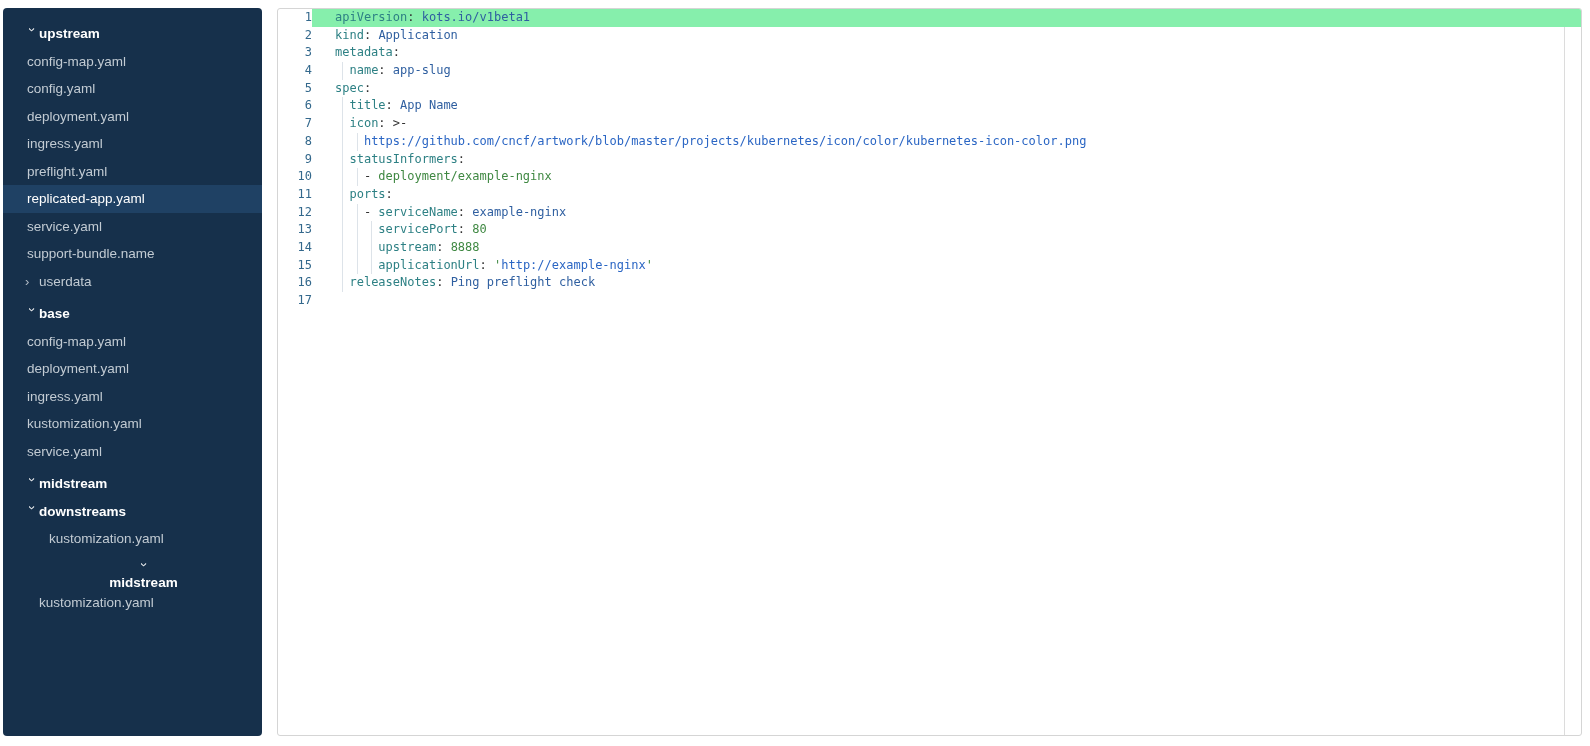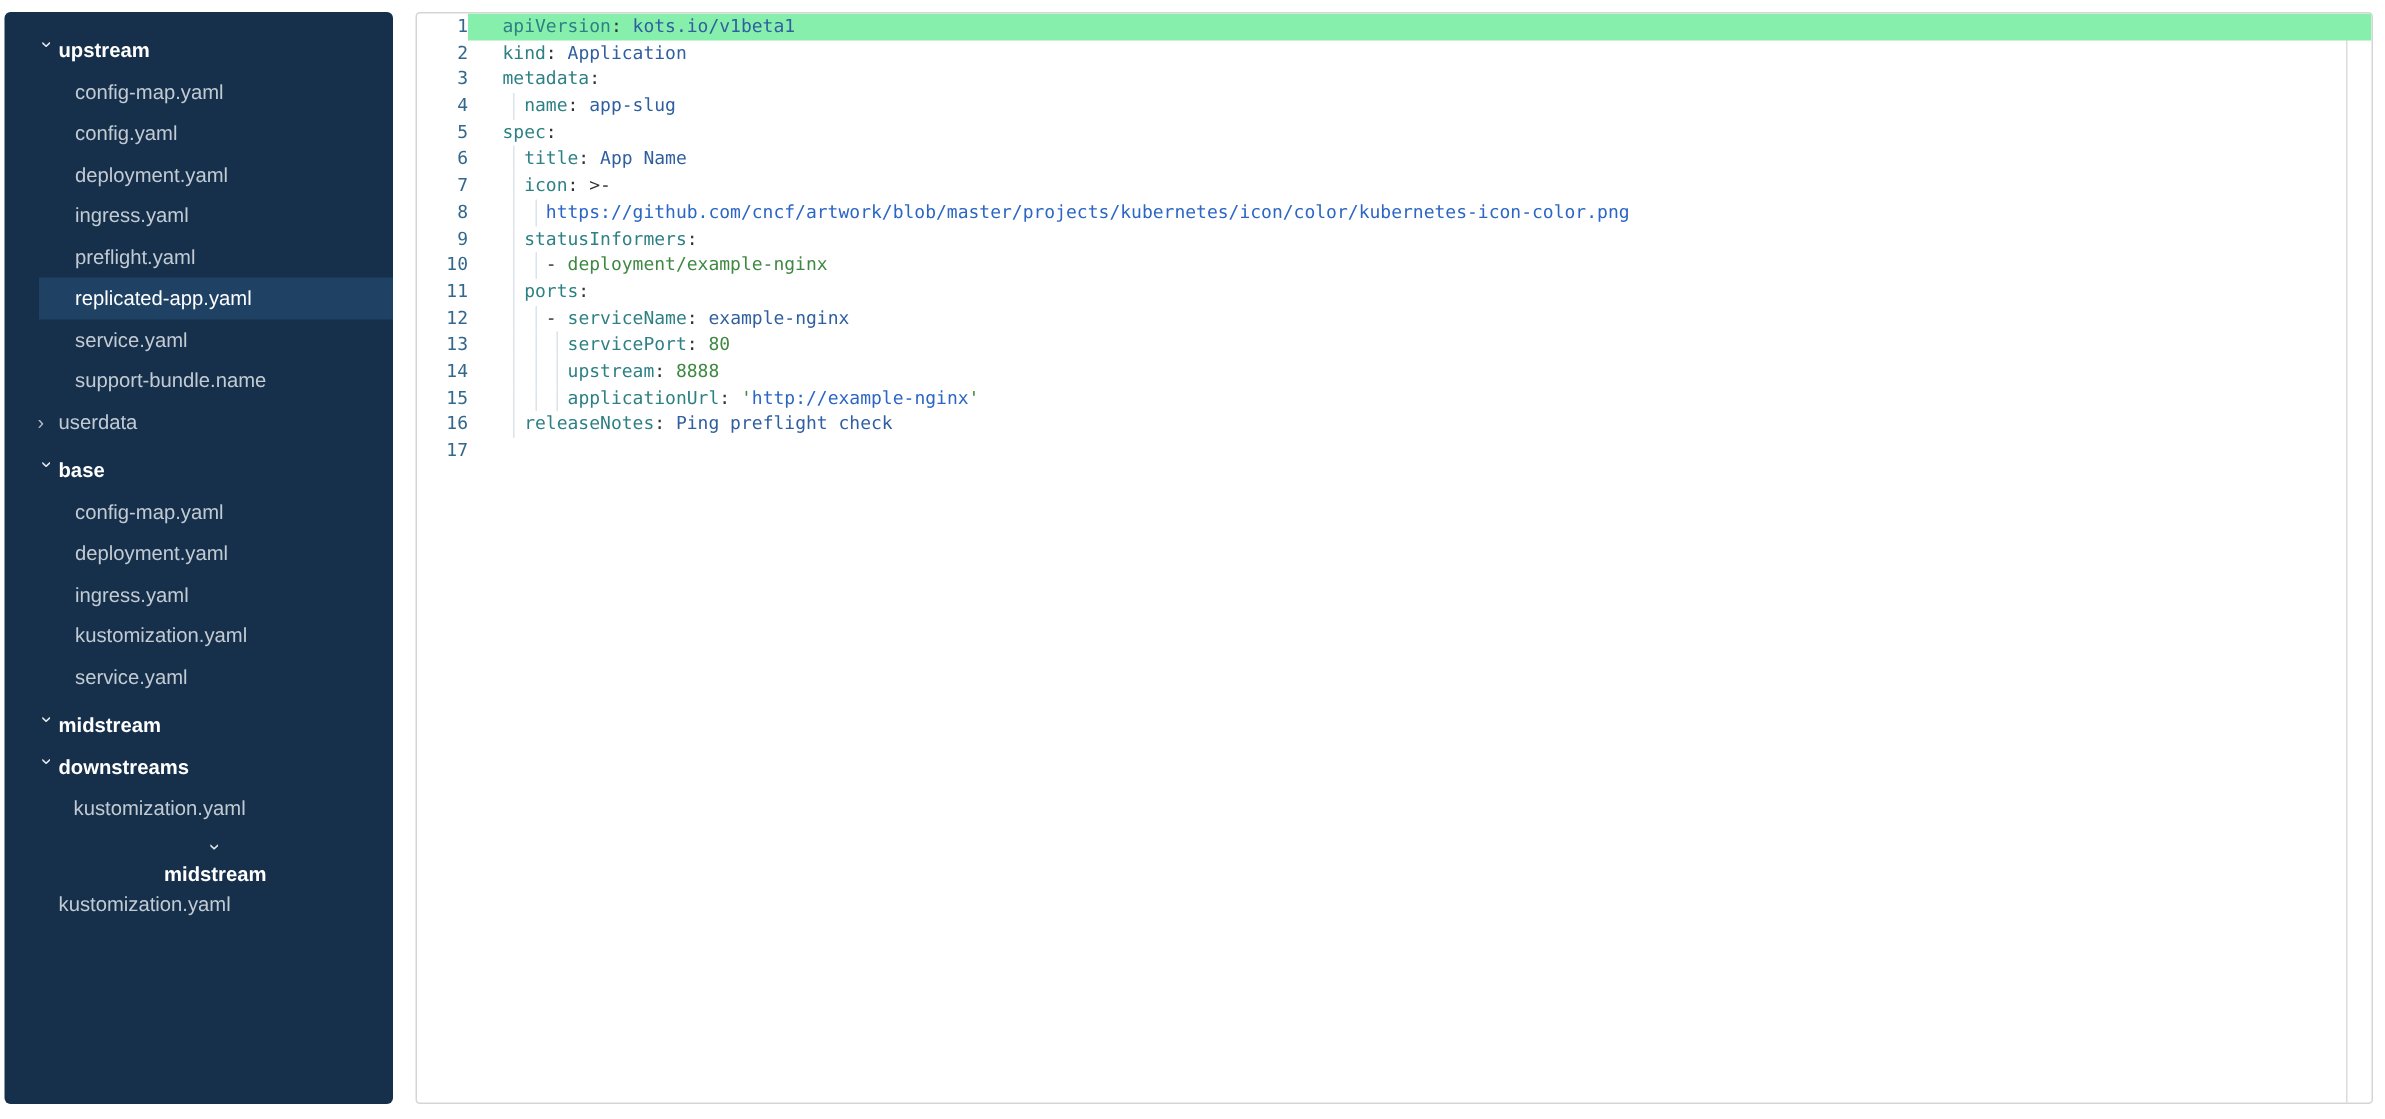--- a/index.html
+++ b/index.html
@@ -12,21 +12,21 @@
     padding-top:12px;overflow:hidden;
   }
   .tree-row{
     height:27.5px;display:flex;align-items:center;
     font-size:13.5px;color:#c2cbd3;cursor:pointer;box-sizing:border-box;
     white-space:nowrap;
   }
   .tree-row.header{color:#ffffff;font-weight:bold;}
   .tree-row.selected{background:#1f4164;color:#ffffff;font-weight:normal;}
   .tree-row.i0.header,.tree-row.i0.folder{padding-left:22px;}
-  .tree-row.i0.file{padding-left:24px;margin-left:23px;}
+  .tree-row.i0.file{padding-left:24px;}
   .tree-row.i1.header,.tree-row.i1.folder{padding-left:22px;}
   .tree-row.i1.file{padding-left:36px;}
   .tree-row.i2.header,.tree-row.i2.folder{padding-left:32px;}
   .tree-row.i2.file{padding-left:46px;}
   .tree-row.gap-sm{margin-top:5px;}
   .tree-row.gap-md{margin-top:9px;flex-direction:column;}
   .chev{
     width:14px;flex:none;display:inline-block;font-size:13px;
     font-weight:normal;opacity:.9;line-height:1;
   }

